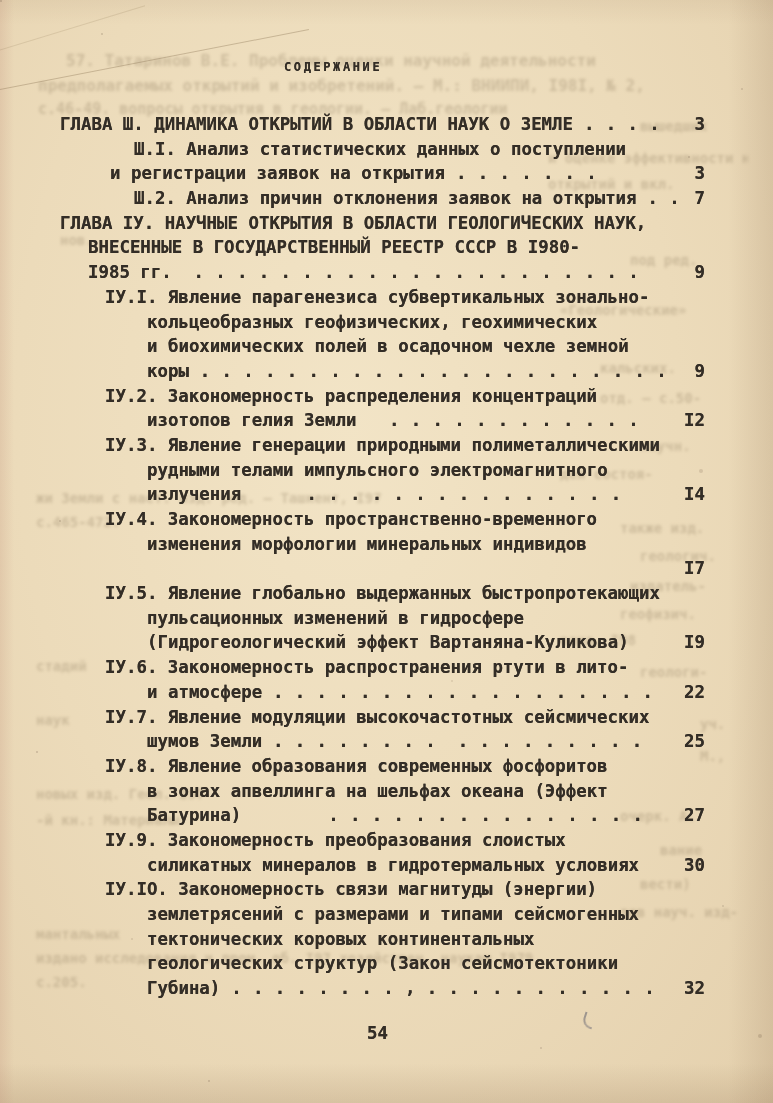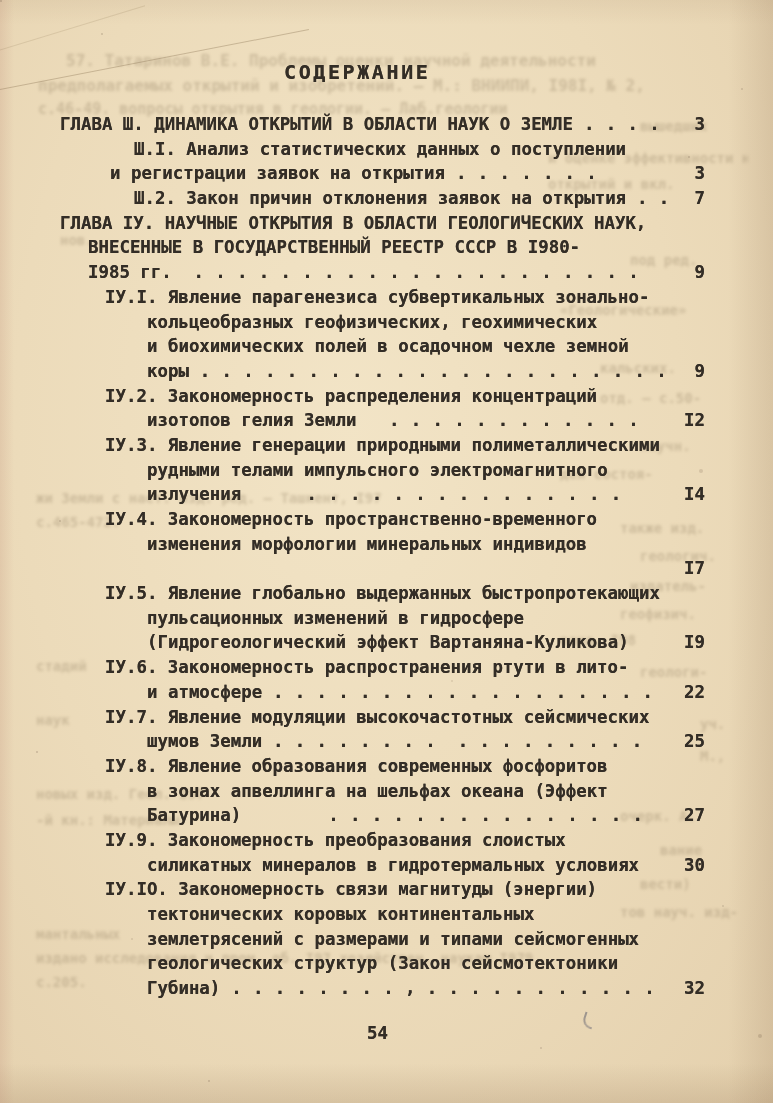--- a/index.html
+++ b/index.html
@@ -20,21 +20,21 @@
   .crease{position:absolute;background:rgba(130,105,75,.35);height:1px;transform-origin:left center;}
   .speckles{position:absolute;left:0;top:0;width:2px;height:2px;border-radius:50%;
     background:rgba(120,100,80,.35);
     box-shadow:101px 33px 0 rgba(120,100,80,.28), 688px 156px 0 rgba(120,100,80,.3),
       741px 88px 0 rgba(120,100,80,.25), 59px 520px 0 rgba(120,100,80,.3),
       700px 470px 0 1px rgba(120,100,80,.2), 36px 751px 0 rgba(120,100,80,.3),
       540px 1047px 0 rgba(120,100,80,.25), 208px 1080px 0 rgba(120,100,80,.3),
       722px 905px 0 rgba(120,100,80,.22), 131px 938px 0 rgba(120,100,80,.2),
       451px 680px 0 rgba(120,100,80,.18), 759px 1035px 0 1px rgba(120,100,80,.25);}
   .ink{color:#332d26;font-weight:700;text-shadow:0 0 .6px rgba(51,45,38,.85);}
-  .doc-title{position:absolute;left:284px;top:60px;font-size:20px;letter-spacing:2.6px;}
+  .doc-title{position:absolute;left:284px;top:60px;font-size:12px;letter-spacing:2.6px;}
   .toc{position:absolute;left:0;top:112px;width:770px;font-size:17.4px;}
   .toc-line{position:relative;height:24.7px;line-height:24.7px;white-space:pre;}
   .ind0{padding-left:60px}.ind1{padding-left:105px}.ind2{padding-left:134px}
   .ind3{padding-left:88px}.ind4{padding-left:147px}.ind5{padding-left:110px}
   .dots{letter-spacing:.4px;}
   .pg{position:absolute;top:0;right:65px;width:62px;text-align:right;}
   .footer-num{position:absolute;left:367px;top:1023px;font-size:17.4px;}
   .bleed{position:absolute;color:#8d7b5e;opacity:.33;filter:blur(1.7px);
     font-size:15px;font-weight:700;white-space:nowrap;overflow:hidden;}
   .squiggle{position:absolute;left:583px;top:1013px;width:9px;height:13px;
@@ -85,21 +85,21 @@
       <div class="bleed" style="left: 36px; top: 950px; max-width: 700px; font-size: 14px;">издано исследования и пром. об. I97  хозяйствен. наукам I979</div>
       <div class="bleed" style="left: 36px; top: 974px; max-width: 80px; font-size: 14px;">с.205.</div>
     </div>
 
   <div class="doc-title ink">СОДЕРЖАНИЕ</div>
 
   <div class="toc ink" id="toc">
       <div class="toc-line ind0"><span>ГЛАВА Ш. ДИНАМИКА ОТКРЫТИЙ В ОБЛАСТИ НАУК О ЗЕМЛЕ</span><span class="dots"> . . . .</span><span class="pg">3</span></div>
       <div class="toc-line ind2"><span>Ш.I. Анализ статистических данных о поступлении</span></div>
       <div class="toc-line ind5"><span>и регистрации заявок на открытия</span><span class="dots"> . . . . . . .</span><span class="pg">3</span></div>
-      <div class="toc-line ind2"><span>Ш.2. Закон причин отклонения заявок на открытия</span><span class="dots"> . .</span><span class="pg">7</span></div>
+      <div class="toc-line ind2"><span>Ш.2. Анализ причин отклонения заявок на открытия</span><span class="dots"> . .</span><span class="pg">7</span></div>
       <div class="toc-line ind0"><span>ГЛАВА IУ. НАУЧНЫЕ ОТКРЫТИЯ В ОБЛАСТИ ГЕОЛОГИЧЕСКИХ НАУК,</span></div>
       <div class="toc-line ind3"><span>ВНЕСЕННЫЕ В ГОСУДАРСТВЕННЫЙ РЕЕСТР СССР В I980-</span></div>
       <div class="toc-line ind3"><span>I985 гг.</span><span class="dots">  . . . . . . . . . . . . . . . . . . . . .</span><span class="pg">9</span></div>
       <div class="toc-line ind1"><span>IУ.I. Явление парагенезиса субвертикальных зонально-</span></div>
       <div class="toc-line ind4"><span>кольцеобразных геофизических, геохимических</span></div>
       <div class="toc-line ind4"><span>и биохимических полей в осадочном чехле земной</span></div>
       <div class="toc-line ind4"><span>коры</span><span class="dots"> . . . . . . . . . . . . . . . . . . . . . .</span><span class="pg">9</span></div>
       <div class="toc-line ind1"><span>IУ.2. Закономерность распределения концентраций</span></div>
       <div class="toc-line ind4"><span>изотопов гелия Земли</span><span class="dots">   . . . . . . . . . . . .</span><span class="pg">I2</span></div>
       <div class="toc-line ind1"><span>IУ.3. Явление генерации природными полиметаллическими</span></div>
@@ -114,22 +114,22 @@
       <div class="toc-line ind1"><span>IУ.6. Закономерность распространения ртути в лито-</span></div>
       <div class="toc-line ind4"><span>и атмосфере</span><span class="dots"> . . . . . . . . . . . . . . . . . .</span><span class="pg">22</span></div>
       <div class="toc-line ind1"><span>IУ.7. Явление модуляции высокочастотных сейсмических</span></div>
       <div class="toc-line ind4"><span>шумов Земли</span><span class="dots"> . . . . . . . .  . . . . . . . . .</span><span class="pg">25</span></div>
       <div class="toc-line ind1"><span>IУ.8. Явление образования современных фосфоритов</span></div>
       <div class="toc-line ind4"><span>в зонах апвеллинга на шельфах океана (Эффект</span></div>
       <div class="toc-line ind4"><span>Батурина)</span><span class="dots">        . . . . . . . . . . . . . . .</span><span class="pg">27</span></div>
       <div class="toc-line ind1"><span>IУ.9. Закономерность преобразования слоистых</span></div>
       <div class="toc-line ind4"><span>силикатных минералов в гидротермальных условиях</span><span class="pg">30</span></div>
       <div class="toc-line ind1"><span>IУ.IO. Закономерность связи магнитуды (энергии)</span></div>
+      <div class="toc-line ind4"><span>землетрясений с размерами и типами сейсмогенных</span></div>
       <div class="toc-line ind4"><span>тектонических коровых континентальных</span></div>
-      <div class="toc-line ind4"><span>землетрясений с размерами и типами сейсмогенных</span></div>
       <div class="toc-line ind4"><span>геологических структур (Закон сейсмотектоники</span></div>
       <div class="toc-line ind4"><span>Губина)</span><span class="dots"> . . . . . . . . , . . . . . . . . . . .</span><span class="pg">32</span></div>
     </div>
 
   <div class="footer-num ink">54</div>
 
   <div class="squiggle"></div>
 </div>
 
 </body></html>

